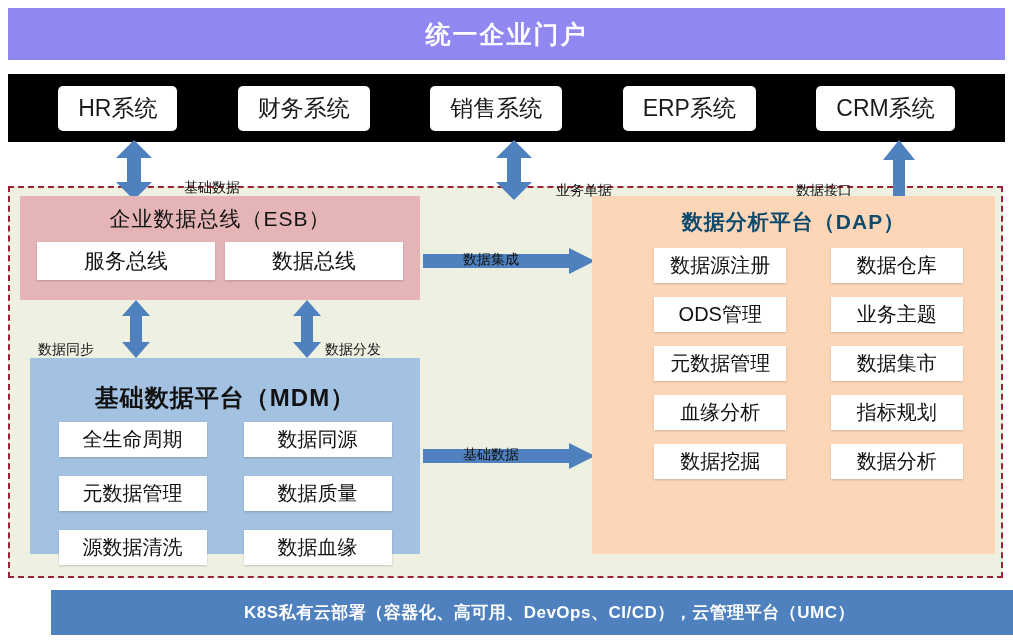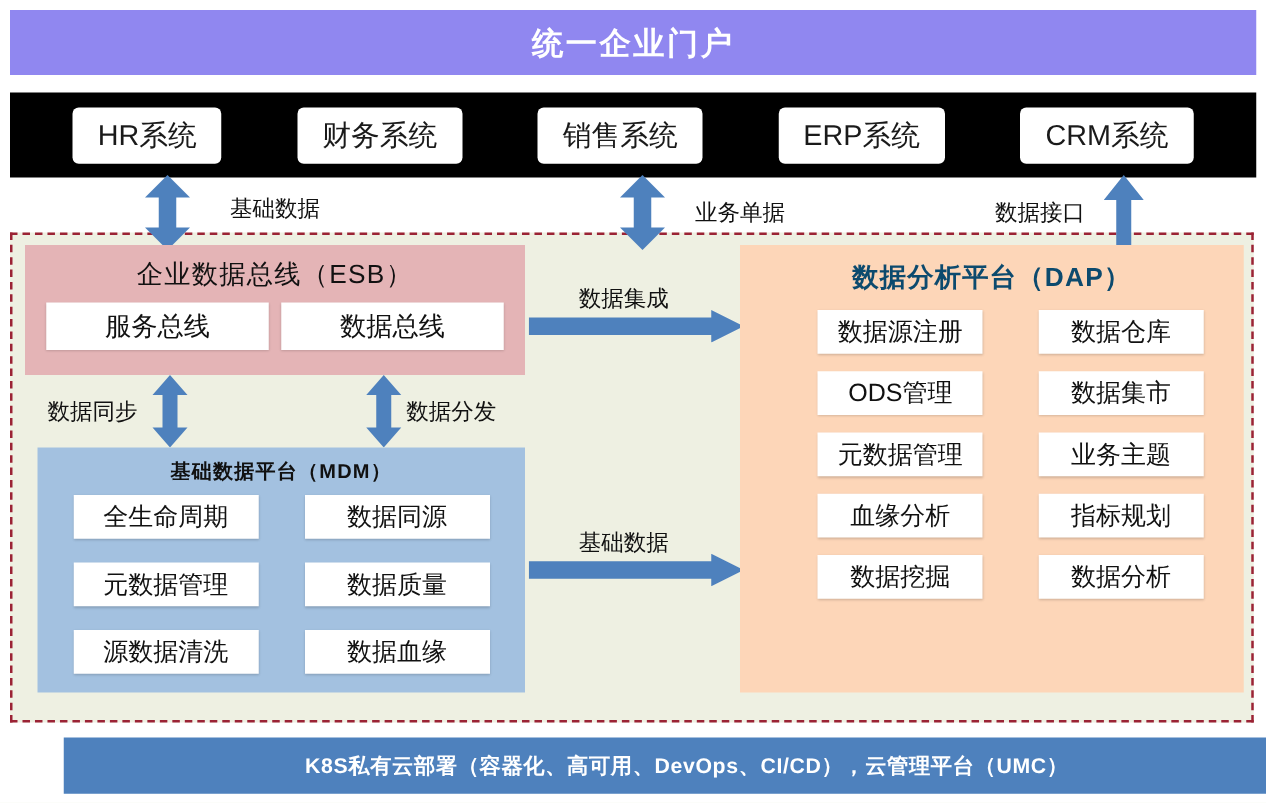--- a/index.html
+++ b/index.html
@@ -92,24 +92,24 @@
 
   
   .mdm-panel{
     position:absolute;
     left:30px; top:358px;
     width:390px; height:196px;
     background:#a3c1e0;
   }
   .mdm-title{
     text-align:center;
-    font-size:16px;
+    font-size:24px;
     font-weight:bold;
     color:#111;
-    padding-top:9px;
+    padding-top:24px;
     letter-spacing:1px;
   }
   .mdm-grid{
     display:flex;
     justify-content:space-around;
     margin-top:8px;
     padding:0 10px;
   }
   .mdm-col{display:flex; flex-direction:column; gap:19px;}
   .mdm-chip{
@@ -170,23 +170,24 @@
     letter-spacing:.5px;
   }
 
   
   .arrow{position:absolute;}
   .arrow svg{display:block;}
 
   
   .arrow-label{
     position:absolute;
-    font-size:18px;
+    font-size:14px;
     color:#111;
     white-space:nowrap;
+    margin-top:24px;
   }
 </style>
 </head>
 <body>
 
 <div id="canvas">
 
   <div class="portal-bar">
     <div class="portal-title">统一企业门户</div>
   </div>
@@ -279,22 +280,22 @@
     <div class="dap-grid">
       <div class="dap-col">
         <div class="dap-chip">数据源注册</div>
         <div class="dap-chip">ODS管理</div>
         <div class="dap-chip">元数据管理</div>
         <div class="dap-chip">血缘分析</div>
         <div class="dap-chip">数据挖掘</div>
       </div>
       <div class="dap-col">
         <div class="dap-chip">数据仓库</div>
+        <div class="dap-chip">业务主题</div>
         <div class="dap-chip">数据集市</div>
-        <div class="dap-chip">业务主题</div>
         <div class="dap-chip">指标规划</div>
         <div class="dap-chip">数据分析</div>
       </div>
     </div>
   </div>
 
   <div class="infra-bar">
     <div class="infra-text">K8S私有云部署（容器化、高可用、DevOps、CI/CD），云管理平台（UMC）</div>
   </div>
 

